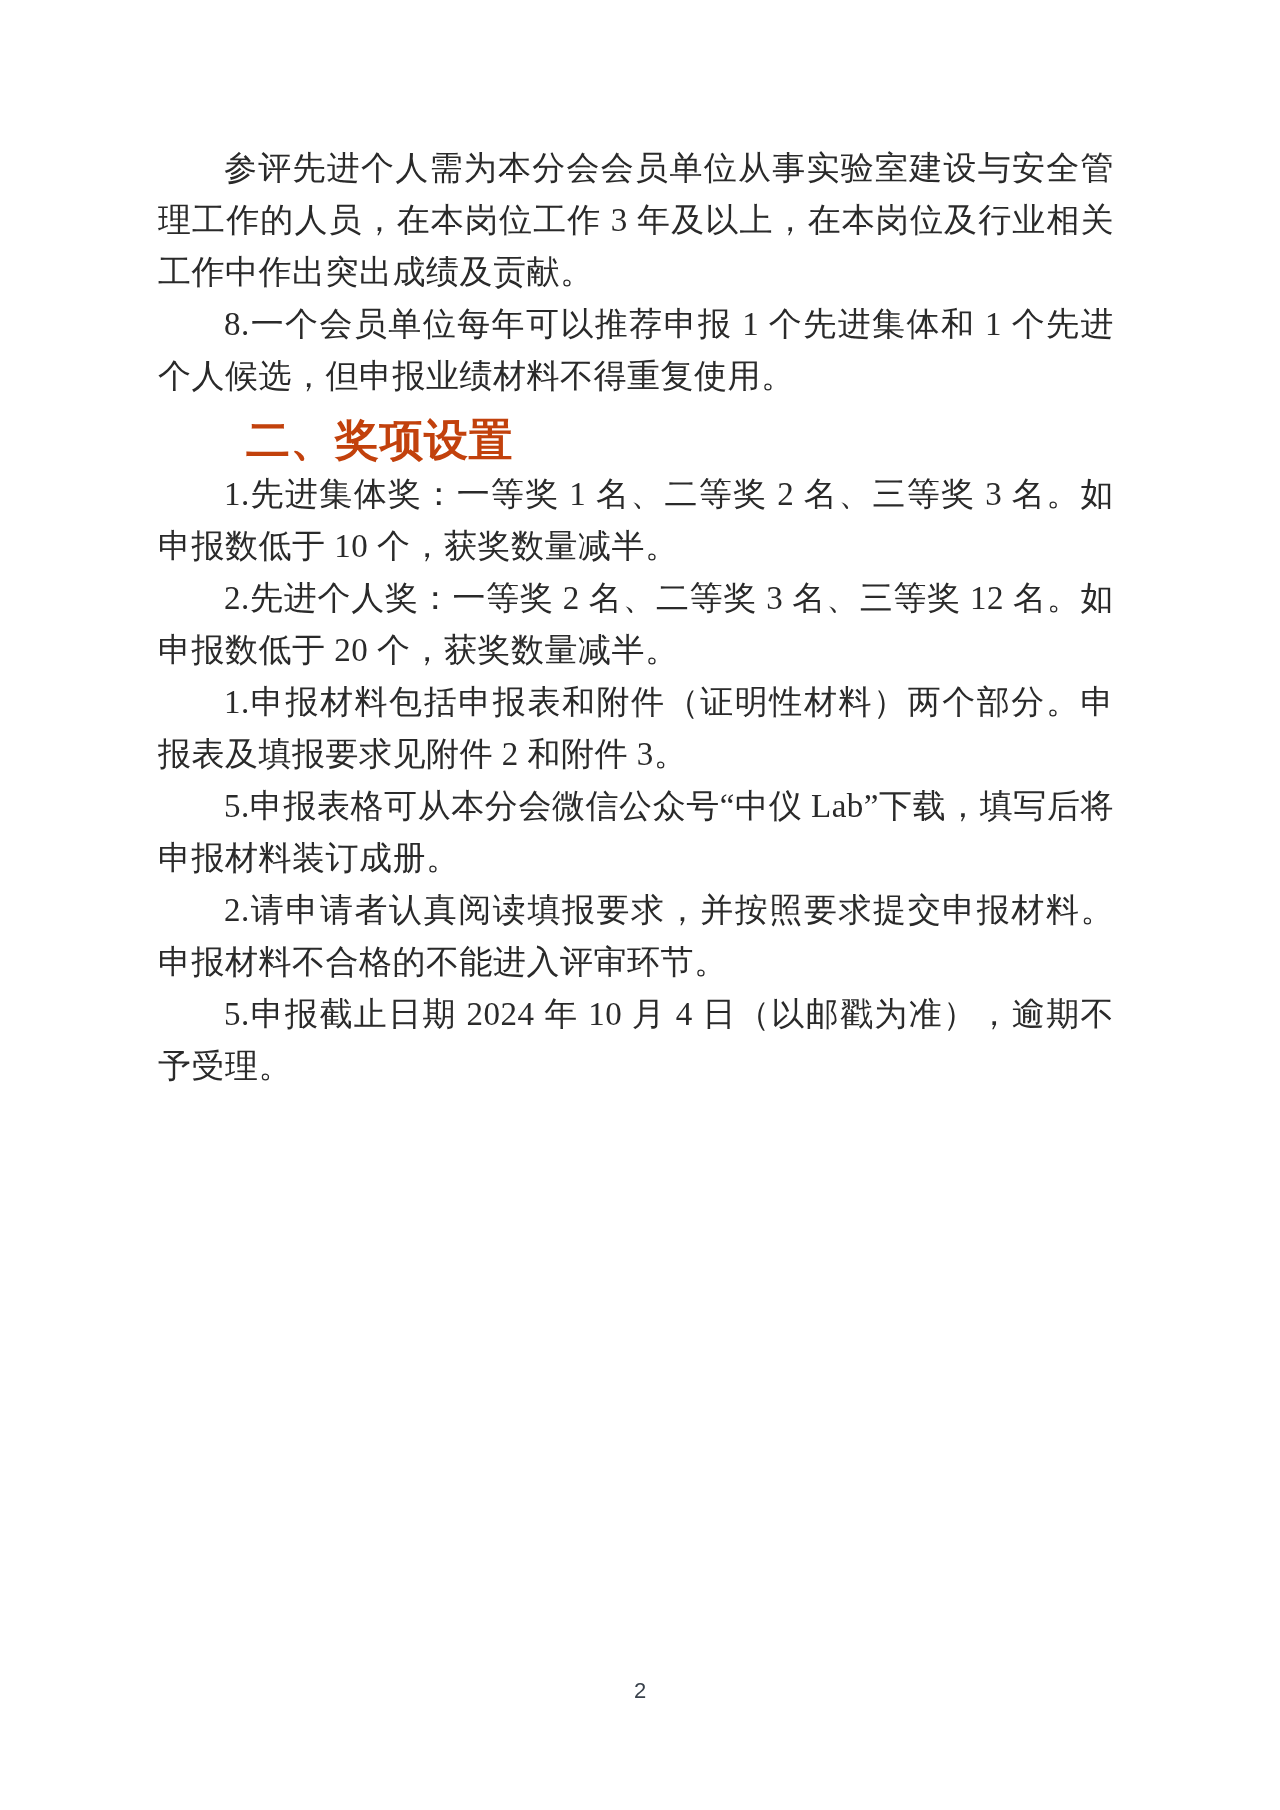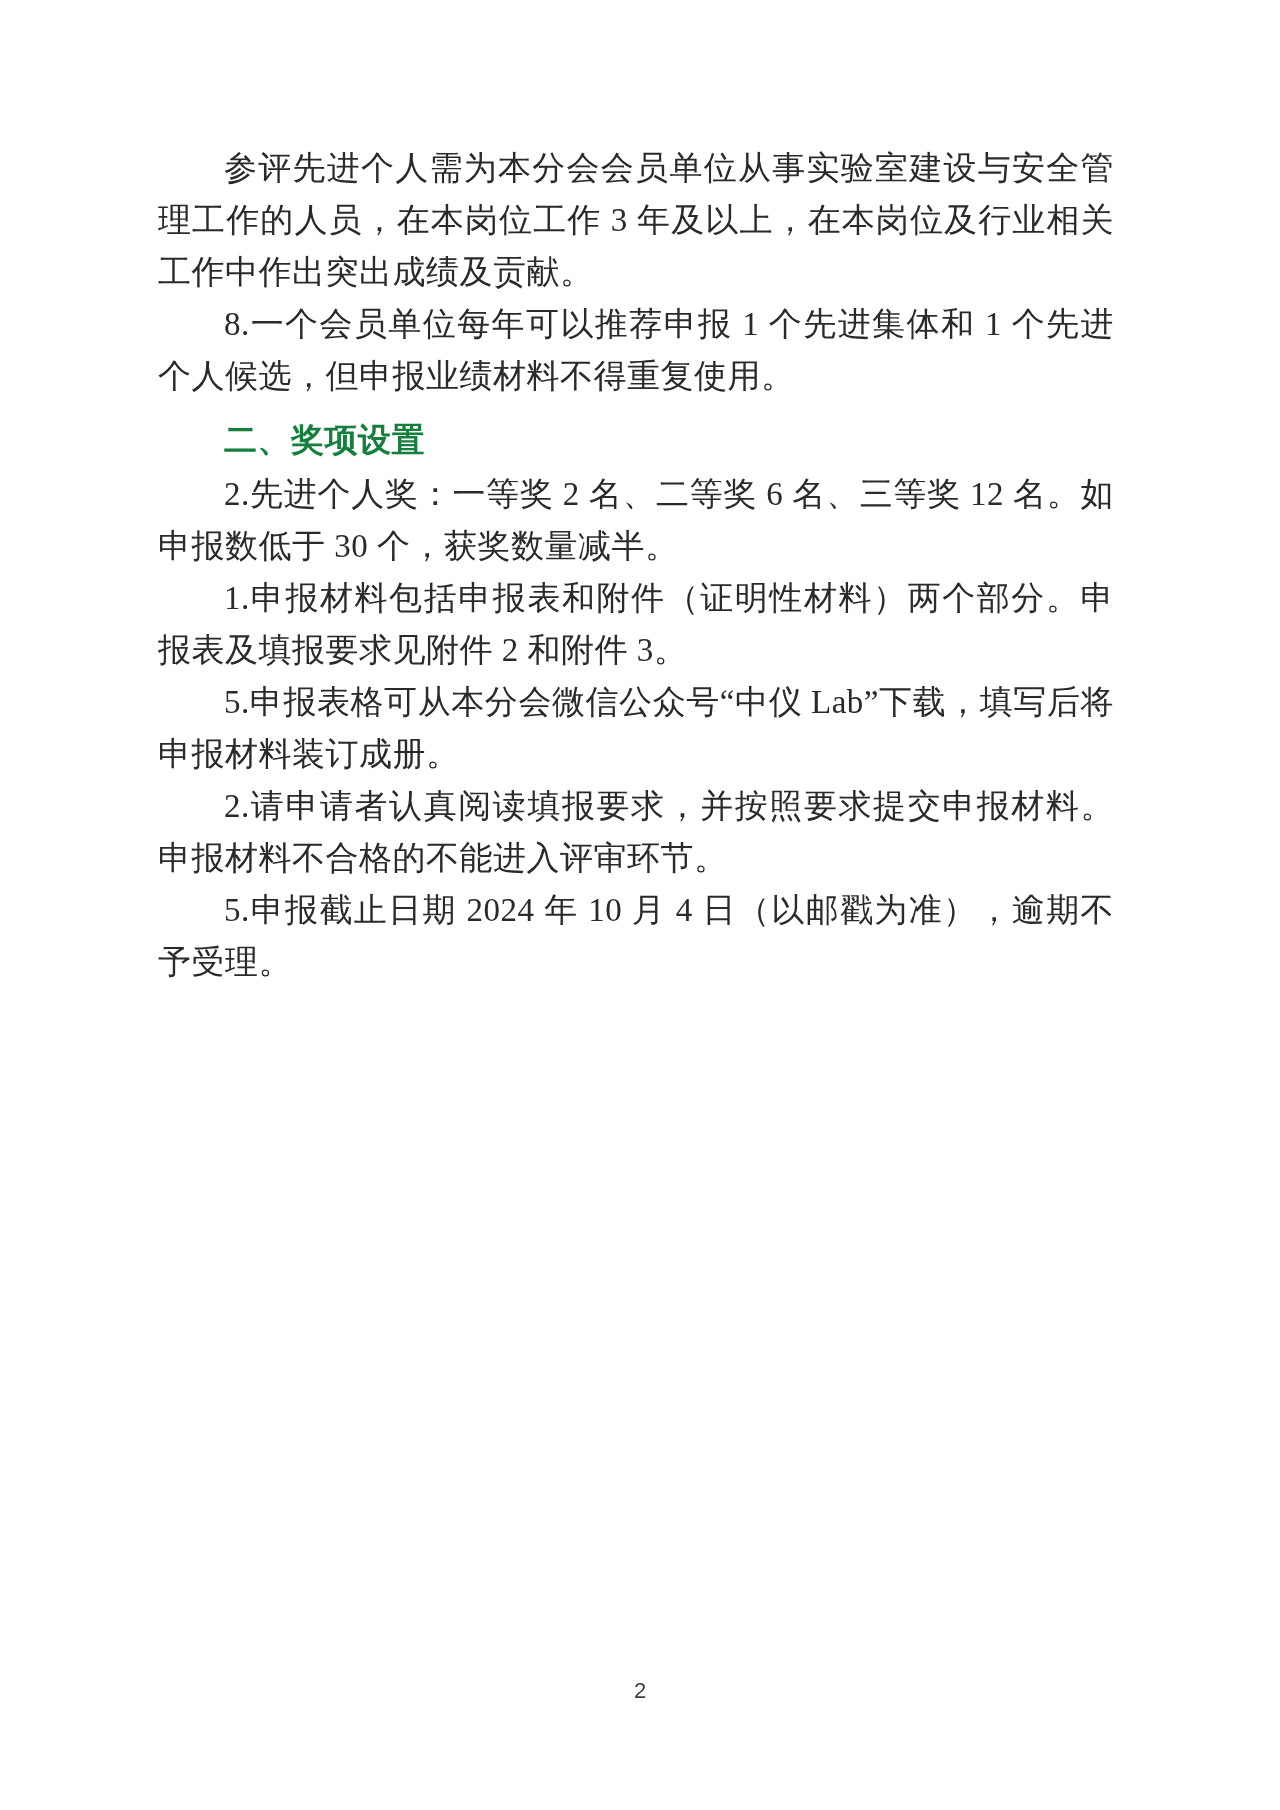--- a/index.html
+++ b/index.html
@@ -27,25 +27,25 @@
     text-align: justify;
     letter-spacing: 0.5px;
   }
   .para {
     margin: 0;
     text-indent: 2em;
   }
   .heading {
     margin: 12px 0 2px 0;
     text-indent: 2em;
-    font-size: 33px;
+    font-size: 44px;
     line-height: 52px;
     font-weight: 700;
     font-family: "Liberation Sans", "DejaVu Sans", sans-serif;
-    color: #15803d;
+    color: #c2410c;
   }
   .page-number {
     position: absolute;
     left: 0;
     right: 0;
     top: 1678px;
     text-align: center;
     font-family: "Liberation Sans", "DejaVu Sans", sans-serif;
     font-size: 22px;
     color: #38414b;
@@ -56,22 +56,23 @@
 
 <div class="page">
   <div class="content">
 
     <p class="para">参评先进个人需为本分会会员单位从事实验室建设与安全管理工作的人员，在本岗位工作 3 年及以上，在本岗位及行业相关工作中作出突出成绩及贡献。</p>
 
     <p class="para">8.一个会员单位每年可以推荐申报 1 个先进集体和 1 个先进个人候选，但申报业绩材料不得重复使用。</p>
 
     <h2 class="heading">二、奖项设置</h2>
 
+    <p class="para">1.先进集体奖：一等奖 1 名、二等奖 2 名、三等奖 3 名。如申报数低于 10 个，获奖数量减半。</p>
 
-    <p class="para">2.先进个人奖：一等奖 2 名、二等奖 6 名、三等奖 12 名。如申报数低于 30 个，获奖数量减半。</p>
+    <p class="para">2.先进个人奖：一等奖 2 名、二等奖 3 名、三等奖 12 名。如申报数低于 20 个，获奖数量减半。</p>
 
 
     <p class="para">1.申报材料包括申报表和附件（证明性材料）两个部分。申报表及填报要求见附件 2 和附件 3。</p>
 
     <p class="para">5.申报表格可从本分会微信公众号“中仪 Lab”下载，填写后将申报材料装订成册。</p>
 
 
     <p class="para">2.请申请者认真阅读填报要求，并按照要求提交申报材料。申报材料不合格的不能进入评审环节。</p>
 
     <p class="para">5.申报截止日期 2024 年 10 月 4 日（以邮戳为准），逾期不予受理。</p>

